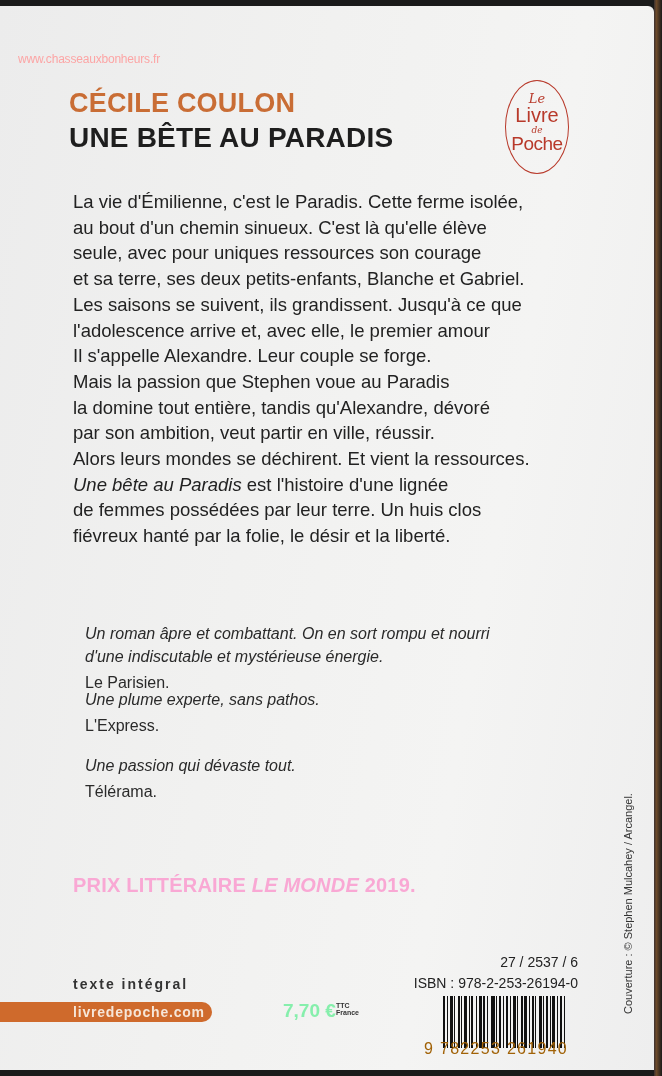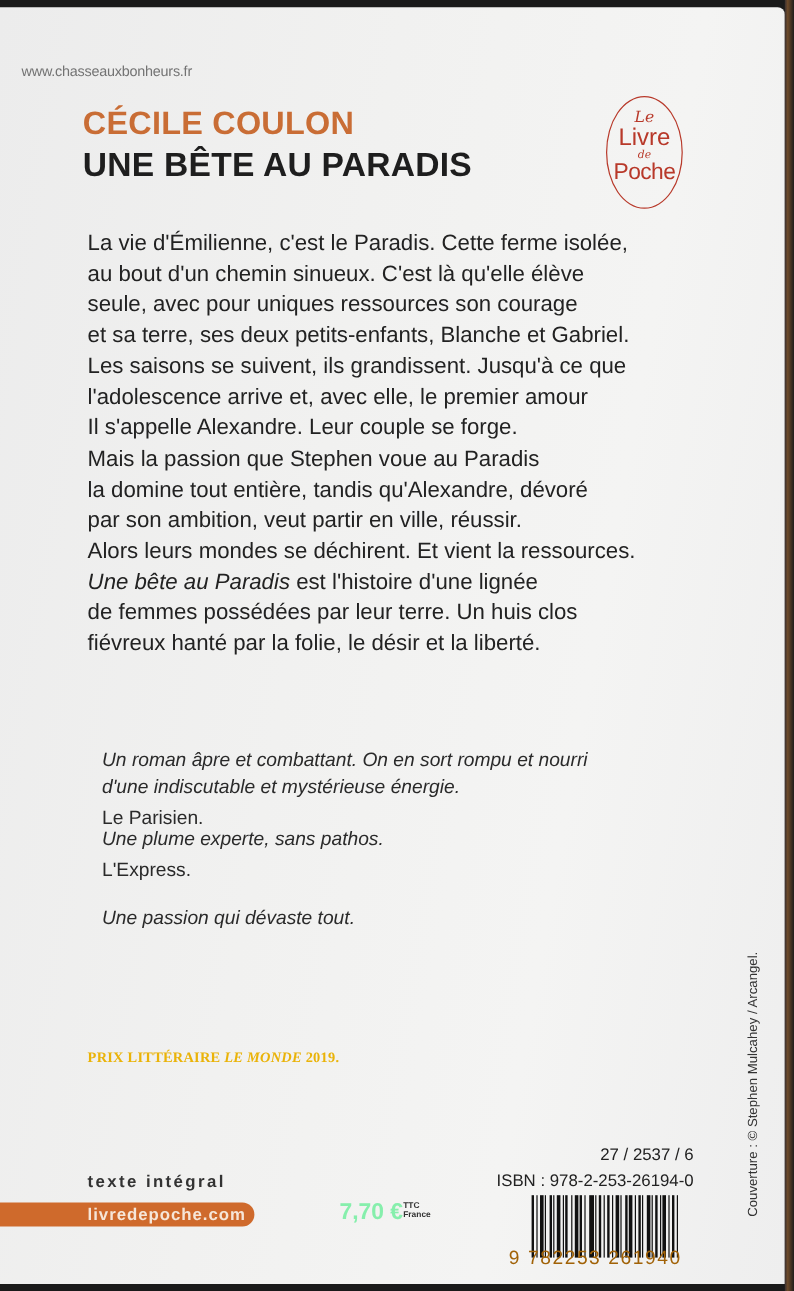--- a/index.html
+++ b/index.html
@@ -13,21 +13,21 @@
       position: absolute; left: 0; top: 6px; width: 654px; height: 1064px;
       background: linear-gradient(100deg, #ececec 0%, #f1f1f0 40%, #f4f4f3 70%, #eeeeee 100%);
       border-top-right-radius: 6px;
     }
     .page-edge {
       position: absolute; right: 0; top: 0; width: 8px; height: 1076px;
       background: linear-gradient(90deg, #3a3030 0%, #6d4a2a 30%, #1c1a1a 100%);
     }
     .watermark {
       position: absolute; left: 18px; top: 52px;
-      font-size: 12px; color: #737373; letter-spacing: -0.2px;
+      font-size: 12px; color: #fca5a5; letter-spacing: -0.2px;
     }
     .author {
       position: absolute; left: 69px; top: 88px;
       font-size: 27px; font-weight: bold; color: #c96d35; letter-spacing: 0.2px;
     }
     .title {
       position: absolute; left: 69px; top: 122px;
       font-size: 28px; font-weight: bold; color: #1e1e1e; letter-spacing: 0.2px;
     }
     .logo {
@@ -47,21 +47,21 @@
     .blurb p { margin: 0; white-space: nowrap; }
     .blurb em { font-style: italic; }
 
     .review { position: absolute; left: 73px; width: 510px; color: #2a2a2a; margin-left: 12px; }
     .review .quote { font-style: italic; font-size: 16px; line-height: 23px; }
     .review .quote p { margin: 0; }
     .review .source { text-align: left; font-size: 16px; line-height: 23px; margin-top: 3px; }
 
     .prize {
       position: absolute; left: 73px; top: 874px;
-      font-size: 12px; font-weight: bold; color: #eab308; letter-spacing: 0.2px; font-family: Liberation Serif, serif;
+      font-size: 20px; font-weight: bold; color: #f9a8d4; letter-spacing: 0.2px;
     }
     .prize em { font-style: italic; }
 
     .texte {
       position: absolute; left: 73px; top: 976px;
       font-size: 14px; font-weight: bold; color: #333; letter-spacing: 2px;
     }
     .site-pill {
       position: absolute; left: -10px; top: 1002px; width: 222px; height: 20px;
       background: #cf6a2c; border-radius: 0 11px 11px 0;
@@ -140,20 +140,21 @@
   <div class="quote">
     <p>Une plume experte, sans pathos.</p>
   </div>
   <div class="source">L'Express.</div>
 </div>
 
 <div class="review" style="top:754px;">
   <div class="quote">
     <p>Une passion qui dévaste tout.</p>
   </div>
+  <div class="source">Télérama.</div>
 </div>
 
 <div class="prize"><span>PRIX LITTÉRAIRE </span><em>LE MONDE</em><span> 2019.</span></div>
 
 <div class="texte">texte intégral</div>
 <div class="site-pill">livredepoche.com</div>
 
 <div class="price">7,70 €</div>
 <div class="price-suffix">
   <div>TTC</div>

